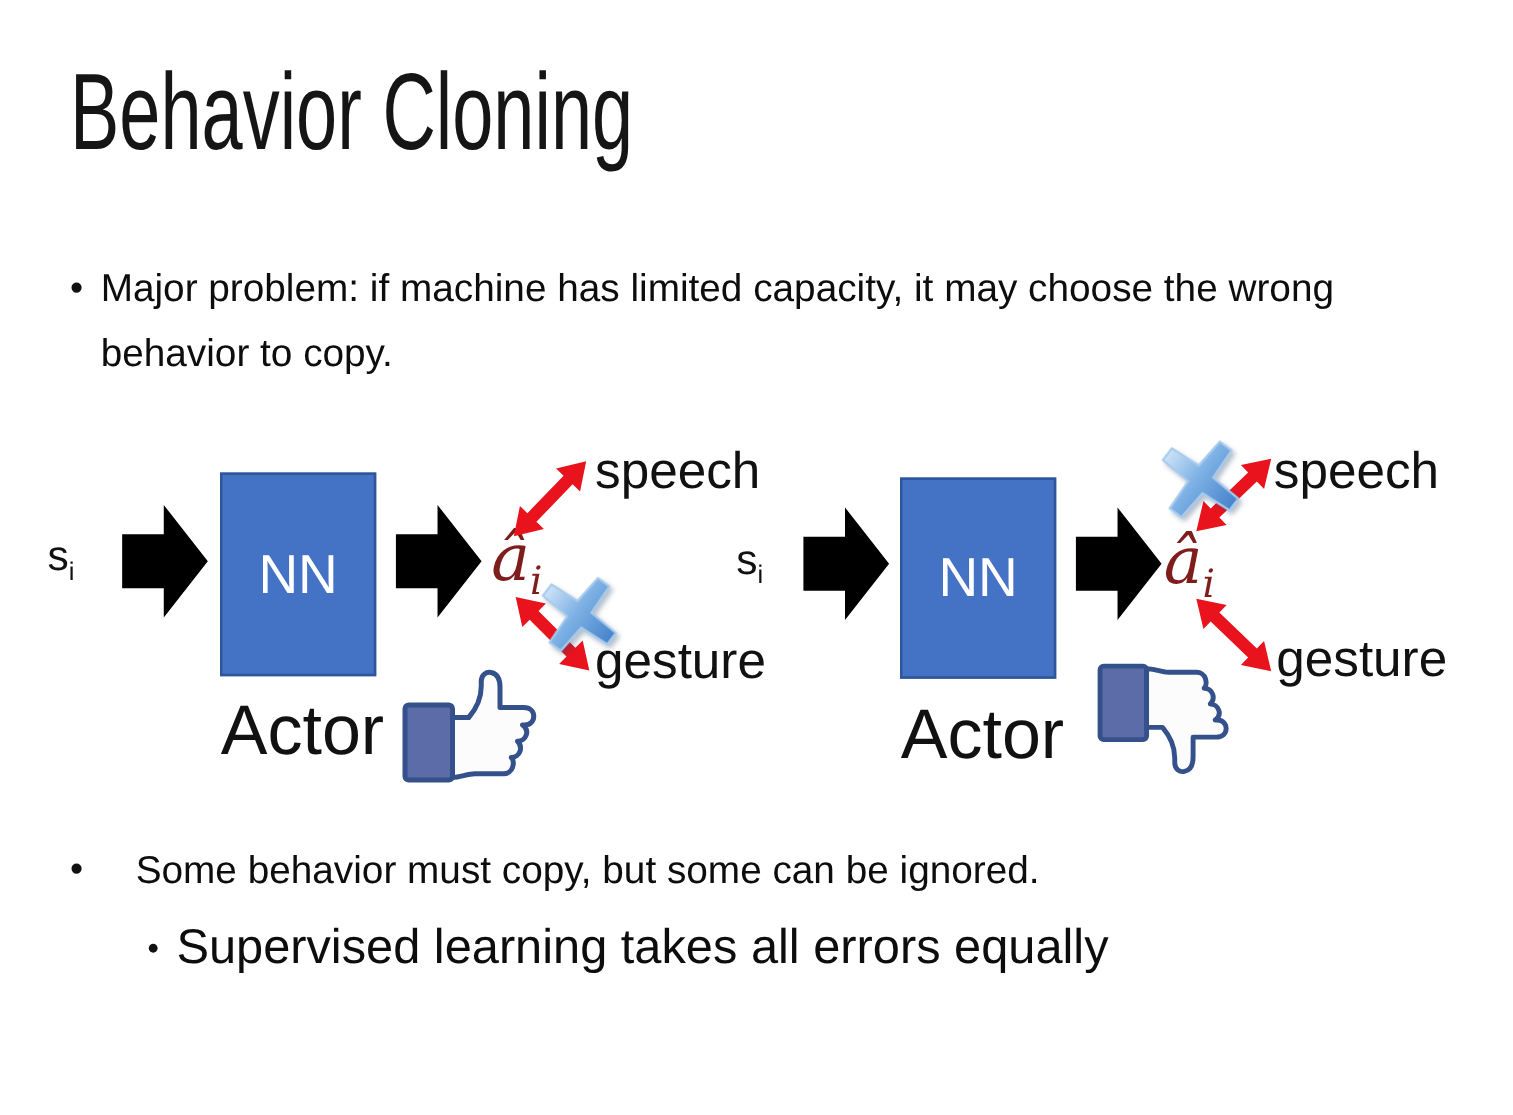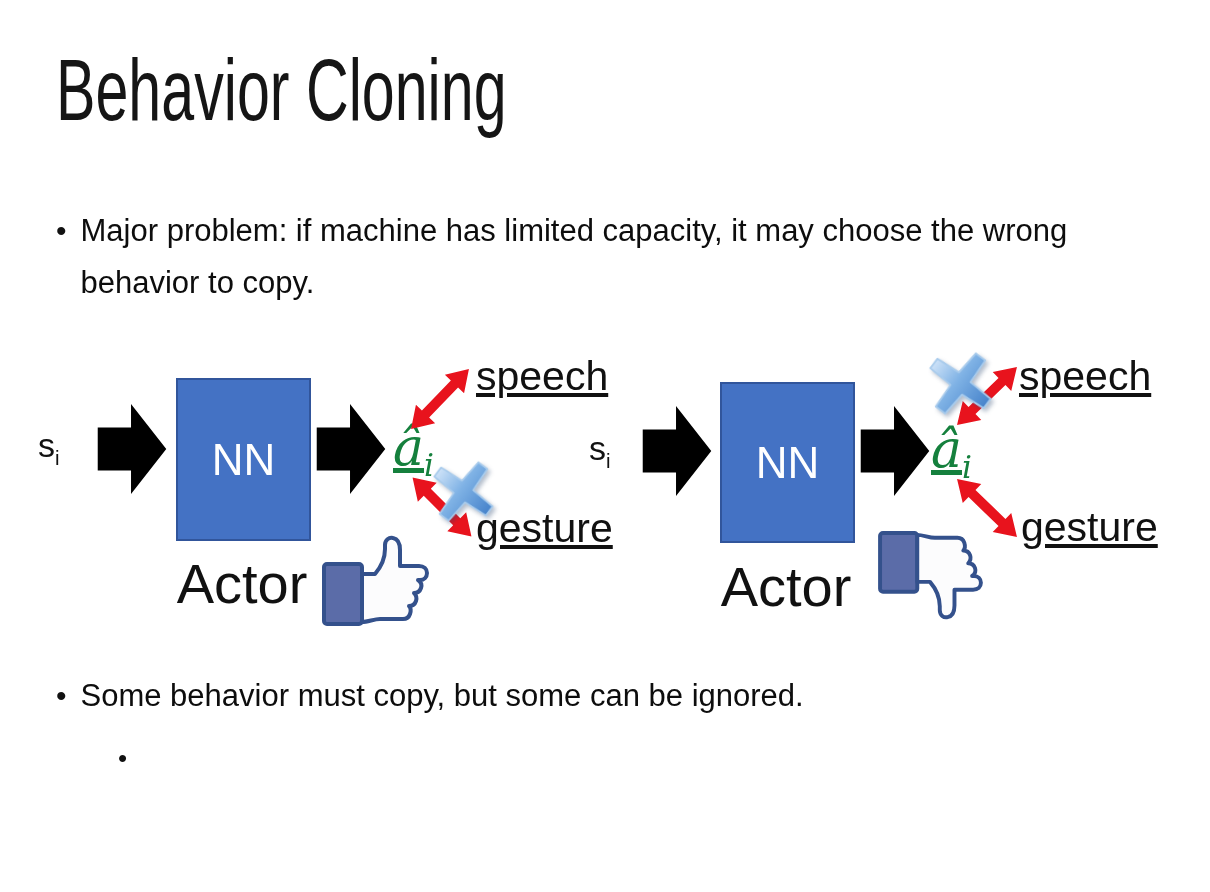--- a/index.html
+++ b/index.html
@@ -12,29 +12,29 @@
     left:56px;top:44px;font-size:87px;line-height:1.05;color:#151515;
     transform:scaleX(0.68);transform-origin:left top;white-space:nowrap;
   }
   .bullet-row{display:flex;align-items:flex-start;}
   .dot{flex:0 0 auto;font-size:30px;line-height:52px;padding-right:14px;}
   .btxt{font-size:31px;line-height:52px;color:#0d0d0d;}
   .one-line{white-space:nowrap;}
   .sub-bullet .dot{font-size:26px;line-height:48px;}
   .sub-bullet .btxt{font-size:39px;line-height:48px;}
   .nn-box{
-    width:135px;background:#4472C4;border:2px solid #31559b;box-sizing:border-box;
+    width:125px;background:#4472C4;border:2px solid #31559b;box-sizing:border-box;
     display:flex;align-items:center;justify-content:center;
   }
   .nn-label{color:#ffffff;font-size:44px;}
   .state-label{font-size:34px;white-space:nowrap;}
   .state-label sub,.ahat sub{font-size:60%;}
-  .ahat{font-family:"DejaVu Serif",serif;font-style:italic;font-size:52px;color:#15803d;white-space:nowrap;text-decoration:underline;}
+  .ahat{font-family:"DejaVu Serif",serif;font-style:italic;font-size:52px;color:#7f1d1d;white-space:nowrap;}
   .actor-label{font-size:56px;text-align:center;}
-  .branch-label{font-size:41px;white-space:nowrap;text-decoration:underline;}
+  .branch-label{font-size:41px;white-space:nowrap;}
   .red-arrow{z-index:1;}
   .cross{z-index:2;filter:drop-shadow(2px 3px 2px rgba(40,70,110,0.35));}
   svg{display:block;}
 </style>
 </head>
 <body>
 
 <div id="slide">
 
   <svg width="0" height="0" style="position:absolute">
@@ -123,20 +123,21 @@
     <div class="abs branch-label" style="left:1021px;top:504px;">gesture</div>
 
     <svg class="abs" style="left:874px;top:529px;transform:scaleY(-1);" width="112" height="94" viewBox="0 0 114 96">
       <rect x="6" y="32" width="38" height="60" rx="3" fill="#5B6CA8" stroke="#34518C" stroke-width="4"></rect>
       <path d="M44,90 L44,42 L57,42 C63,35 67,26 67,17 L67,13 C67,8 71,5 75,6 C80,7 82,12 82,18 L82,34 L101,34 C106,34 109,37 109,41 C109,45 106,48 102,48 L100,48 C103,50 104,53 103,56 C102,59 99,61 96,61 C98,63 99,66 98,69 C97,72 94,74 91,74 C93,76 93,79 92,82 C91,85 88,87 85,87 L62,87 C56,87 50,90 44,90 Z" fill="#FCFCFD" stroke="#34518C" stroke-width="4" stroke-linejoin="round"></path>
     </svg>
   </div>
 
   <div class="abs bullet-row" style="left:56px;top:672px;width:1120px;">
     <span class="dot" style="line-height:48px;">•</span>
-    <div class="btxt one-line" style="line-height:48px;">Some behavior must copy, but some can be ignored.</div>
+    <div class="btxt one-line" style="line-height:48px;margin-left:28px;">Some behavior must copy, but some can be ignored.</div>
   </div>
 
   <div class="abs bullet-row sub-bullet" style="left:118px;top:734px;width:1050px;">
     <span class="dot">•</span>
+    <div class="btxt one-line">Supervised learning takes all errors equally</div>
   </div>
 
 </div>
 
 </body></html>

